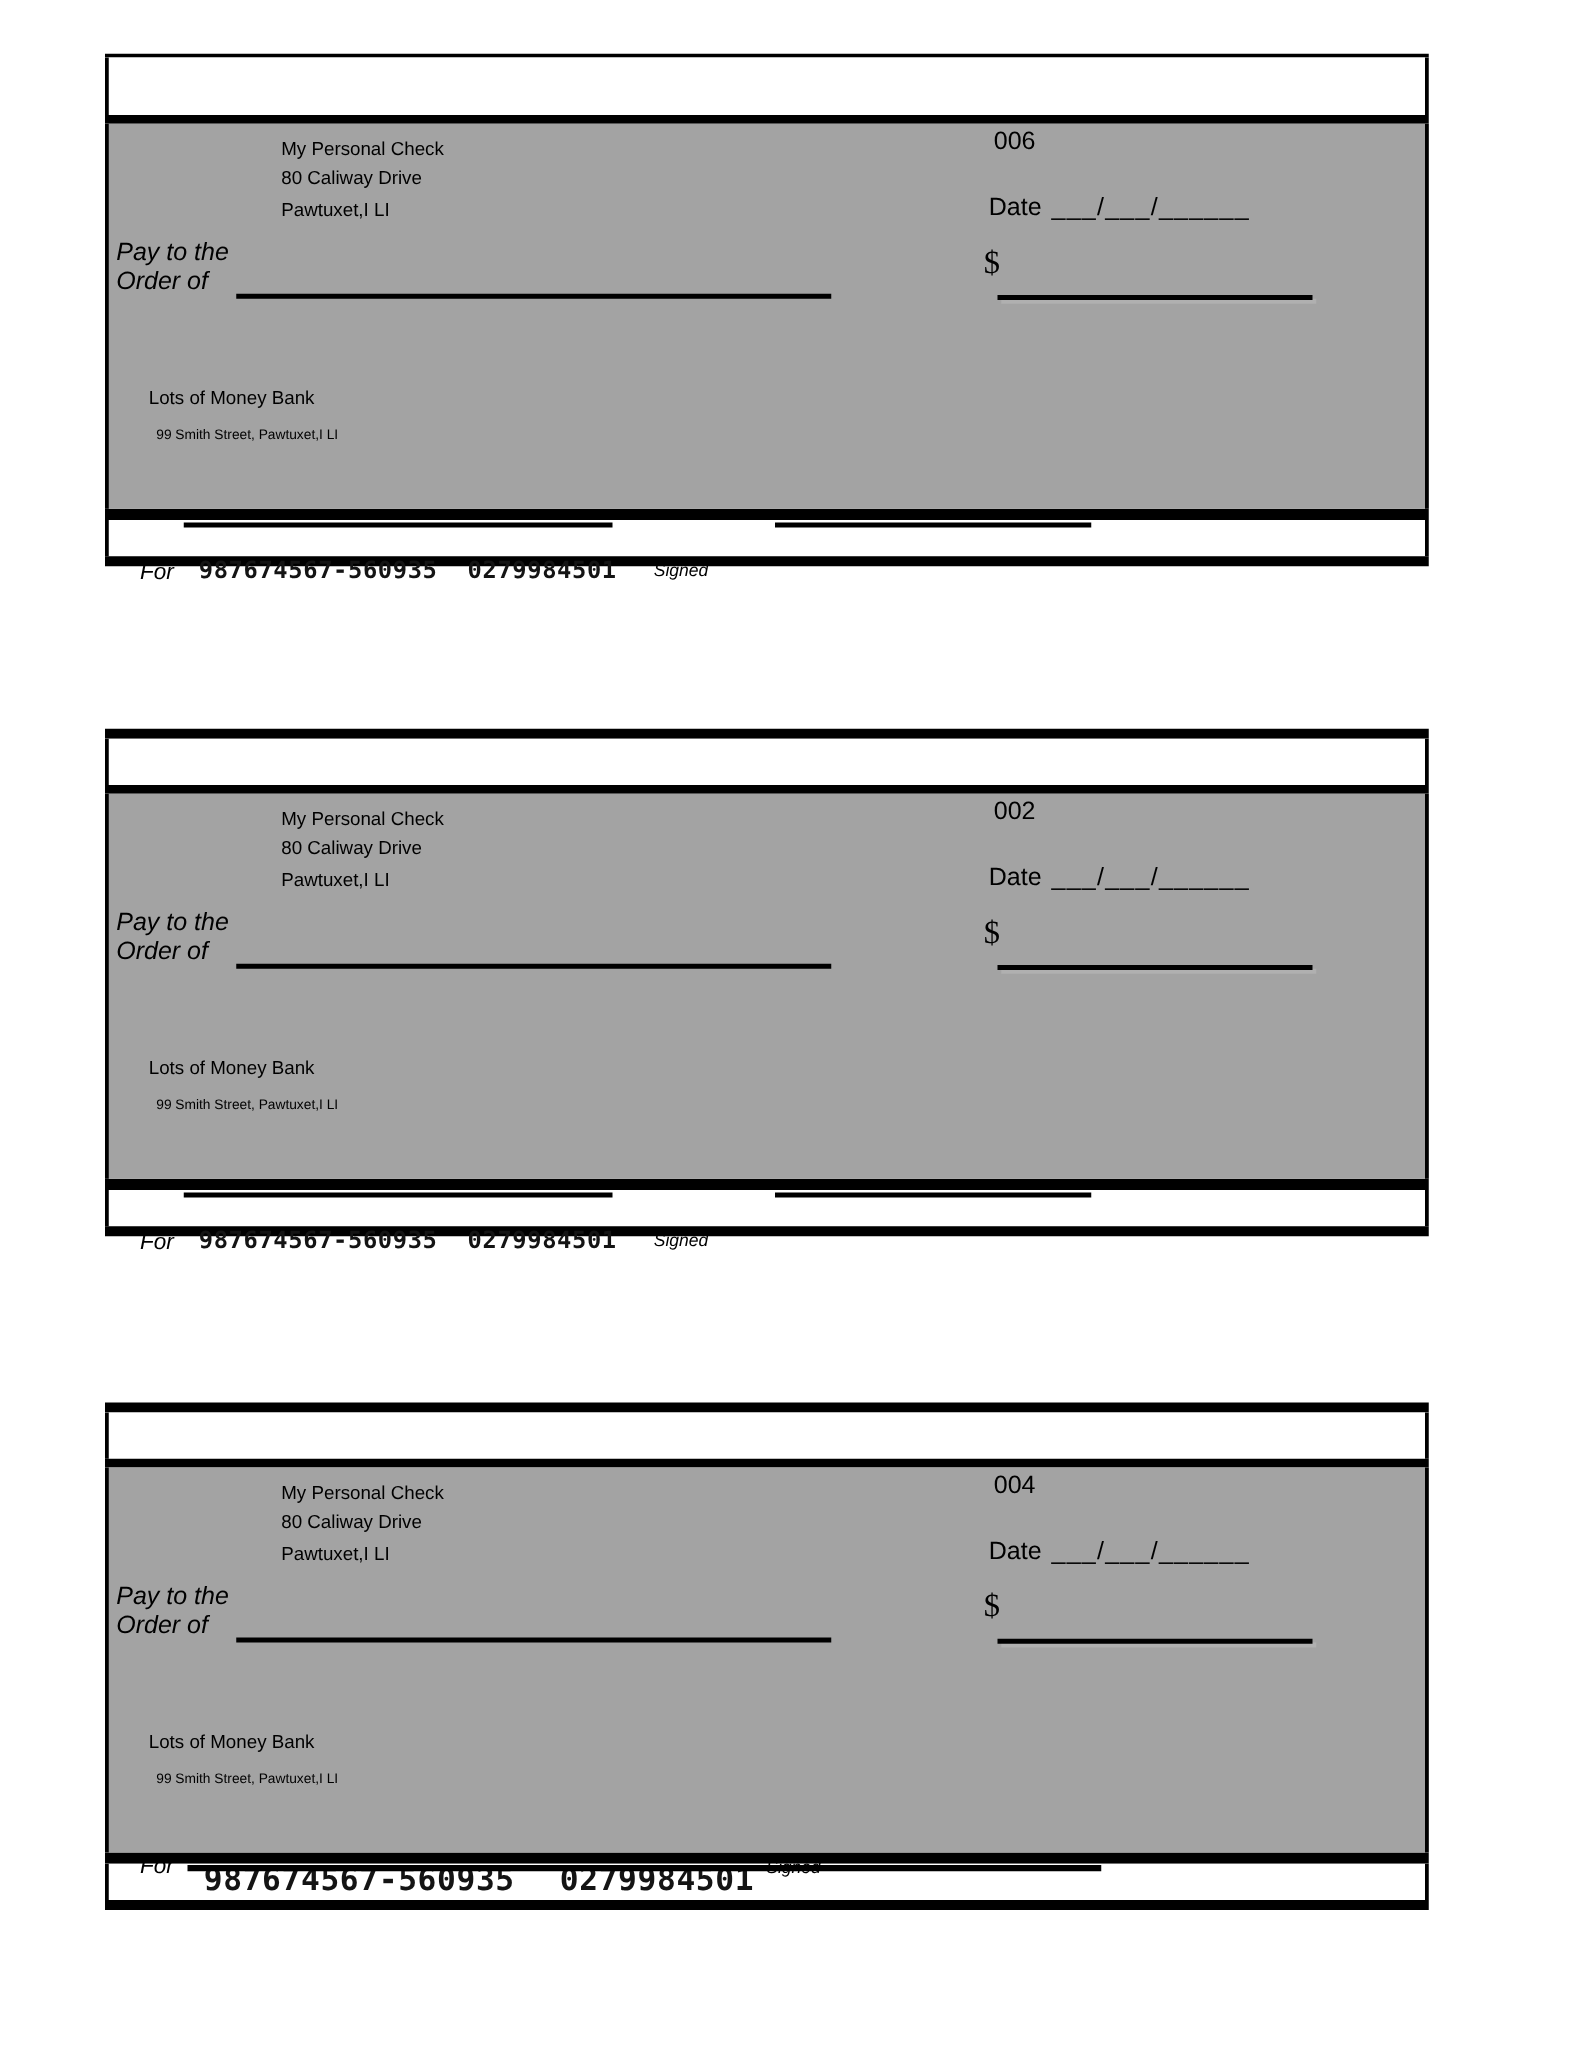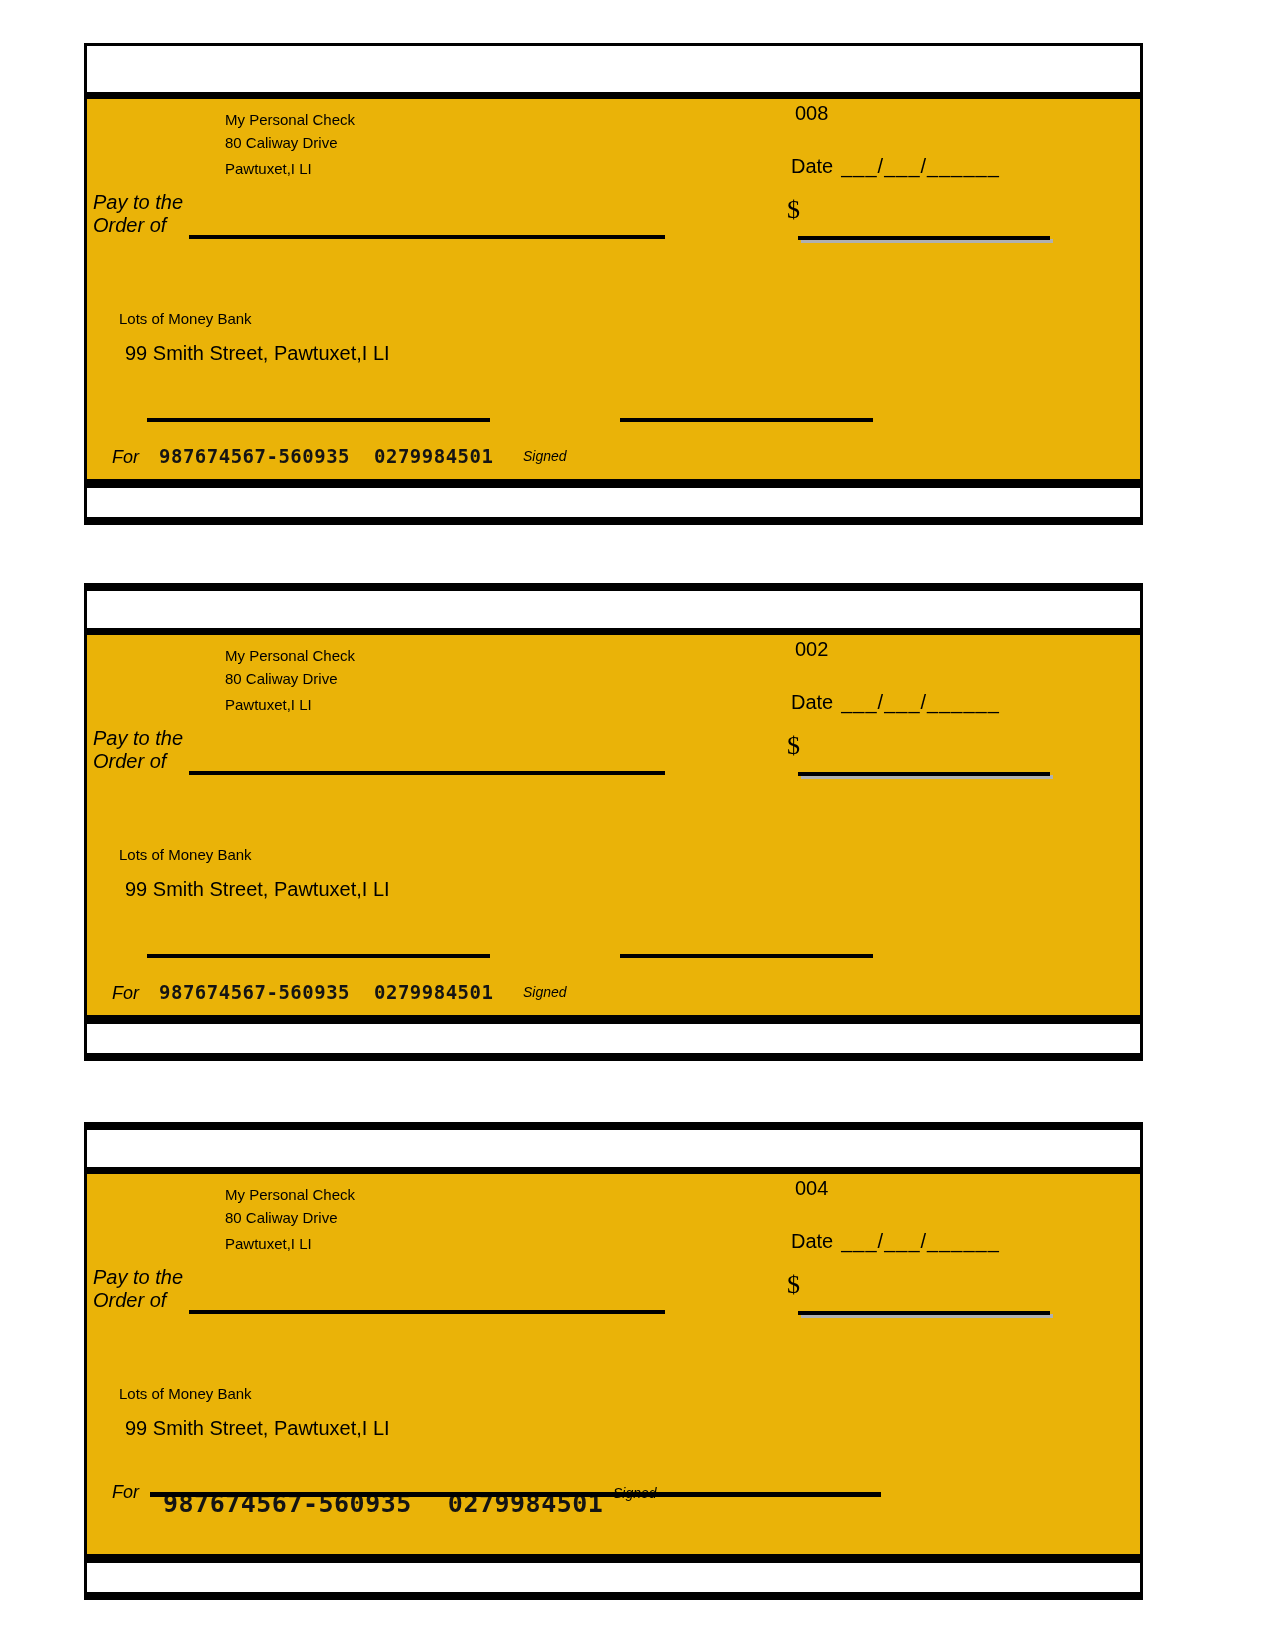--- a/index.html
+++ b/index.html
@@ -15,43 +15,43 @@
 
   .check-block{position:absolute;left:84px;width:1059px;}
   .rule{background:#000;width:100%;}
   .top-rule{height:8px;}
   .check-block.first .top-rule{height:3px;}
   .stub{border-left:3px solid #000;border-right:3px solid #000;background:#fff;box-sizing:border-box;}
   .stub-top{height:37px;}
   .check-block.first .stub-top{height:46px;}
   .mid-rule{height:7px;}
   .content{
-    position:relative;height:380px;box-sizing:border-box;
+    position:relative;height:308px;box-sizing:border-box;
     border-left:3px solid #000;border-right:3px solid #000;
-    background:#eab308;
+    background:#a3a3a3;
   }
   .bottom-rule{height:9px;}
   .stub-bottom{height:29px;}
   .end-rule{height:8px;}
 
   .content > *{position:absolute;white-space:nowrap;}
 
   .payer-name   {left:138px;top:12px;font-size:15px;}
   .payer-addr1  {left:138px;top:35px;font-size:15px;}
   .payer-addr2  {left:138px;top:61px;font-size:15px;}
   .check-no     {left:708px;top:3px;font-size:20px;}
   .date-row     {left:704px;top:56px;font-size:20px;}
   .date-row .blanks{margin-left:8px;letter-spacing:1px;}
   .payto        {left:6px;top:92px;font-size:20px;font-style:italic;line-height:23px;}
   .line{background:#000;}
   .payee-line   {left:102px;top:136px;width:476px;height:4px;}
   .dollar       {left:700px;top:96px;font-size:26px;font-family:"Liberation Serif",serif;}
   .dollar-line  {left:711px;top:137px;width:252px;height:4px;box-shadow:3px 3px 0 #b0b0b0;}
   .bank-name    {left:32px;top:211px;font-size:15px;}
-  .bank-addr    {left:38px;top:243px;font-size:20px;text-align:center;}
+  .bank-addr    {left:38px;top:243px;font-size:11px;text-align:center;}
   .memo-line    {left:60px;top:319px;width:343px;height:4px;}
   .sig-line     {left:533px;top:319px;width:253px;height:4px;}
   .for-label    {left:25px;top:348px;font-size:18px;font-style:italic;}
   .micr{
     left:72px;top:346px;font-size:19px;
     font-family:"DejaVu Sans Mono",monospace;
     font-weight:700;color:#141414;letter-spacing:0.5px;z-index:1;
   }
   .micr .gap{display:inline-block;width:24px;}
   .signed-label {left:436px;top:349px;font-size:14px;font-style:italic;}
@@ -69,21 +69,21 @@
 <div class="page">
 
   <section class="check-block first" style="top:43px">
     <div class="rule top-rule"></div>
     <div class="stub stub-top"></div>
     <div class="rule mid-rule"></div>
     <div class="content">
       <div class="payer-name">My Personal Check</div>
       <div class="payer-addr1">80 Caliway Drive</div>
       <div class="payer-addr2">Pawtuxet,I LI</div>
-      <div class="check-no">008</div>
+      <div class="check-no">006</div>
       <div class="date-row">
         <span>Date</span><span class="blanks">___/___/______</span>
       </div>
       <div class="payto">
         <div>Pay to the</div>
         <div>Order of</div>
       </div>
       <div class="line payee-line"></div>
       <div class="dollar">$</div>
       <div class="line dollar-line"></div>

